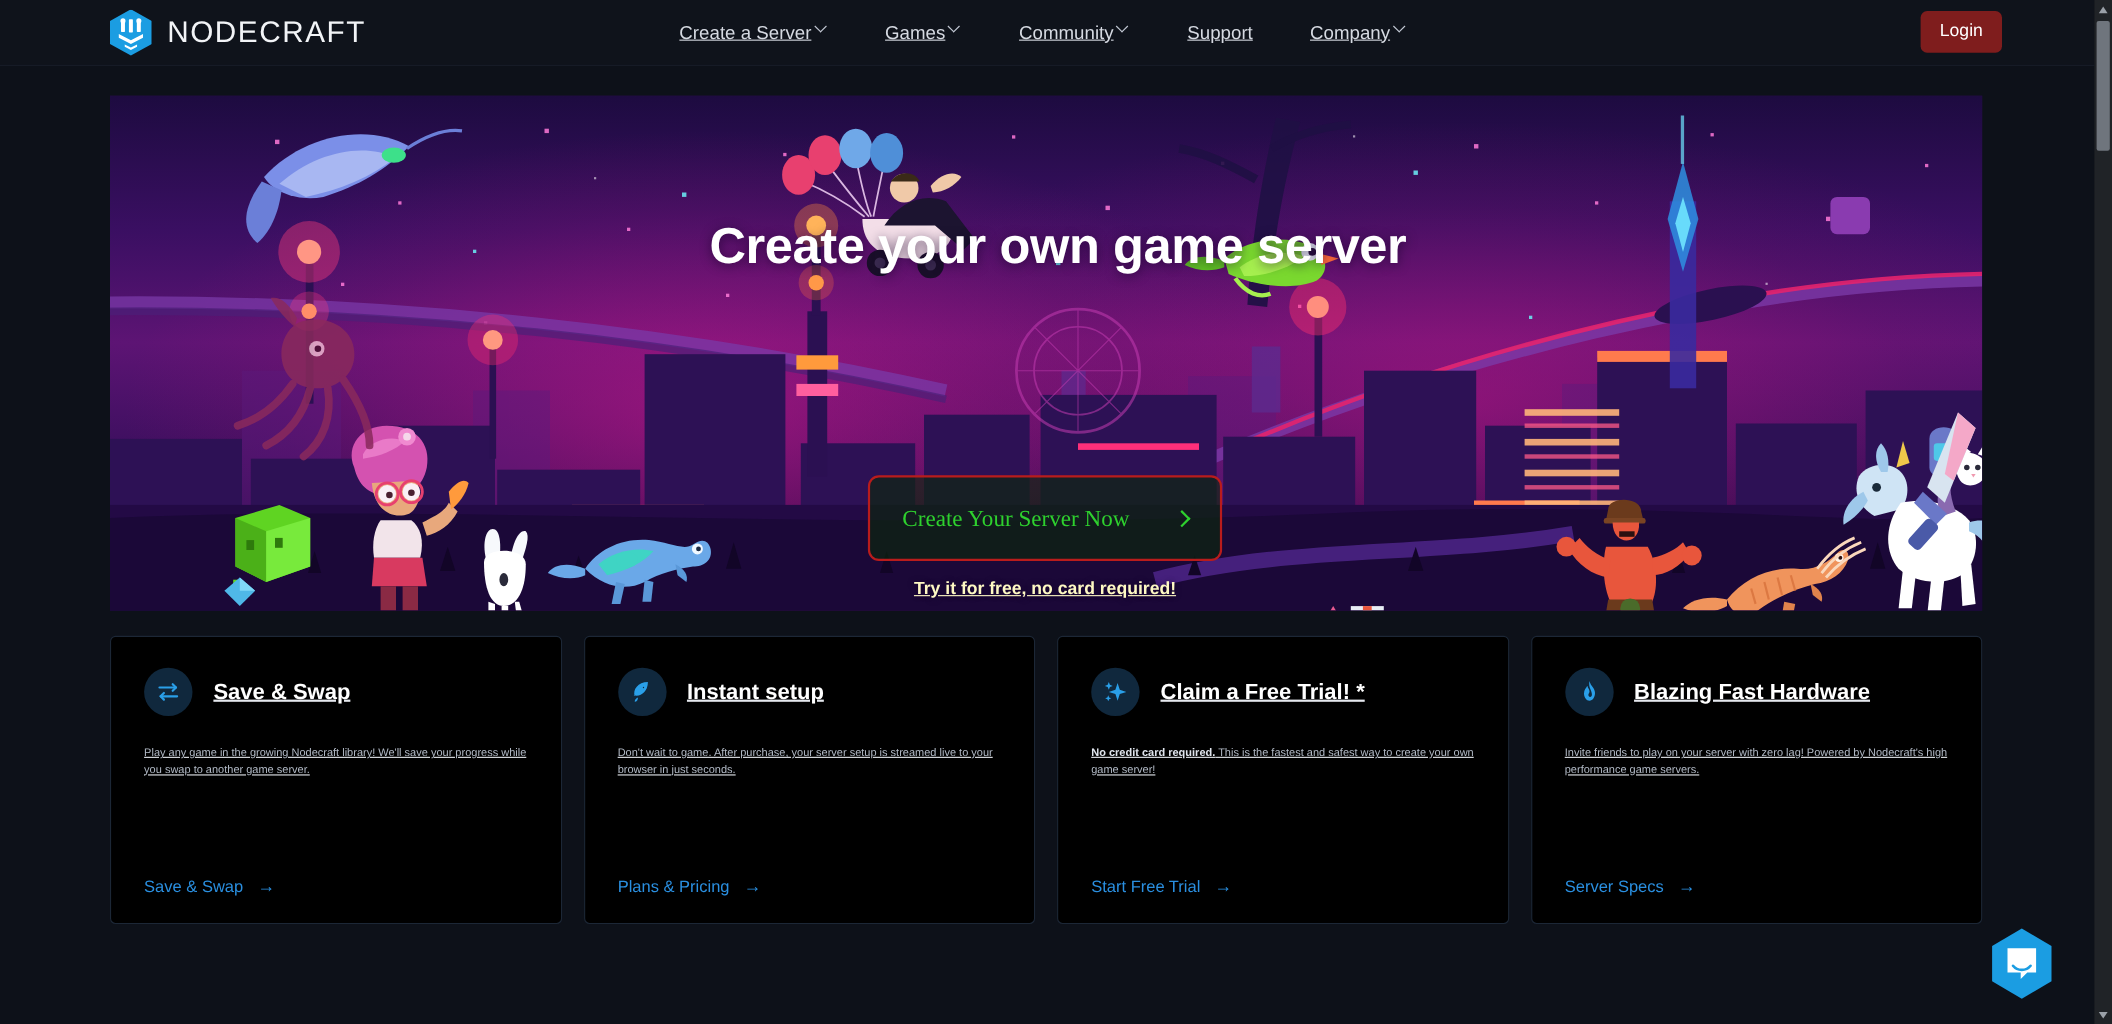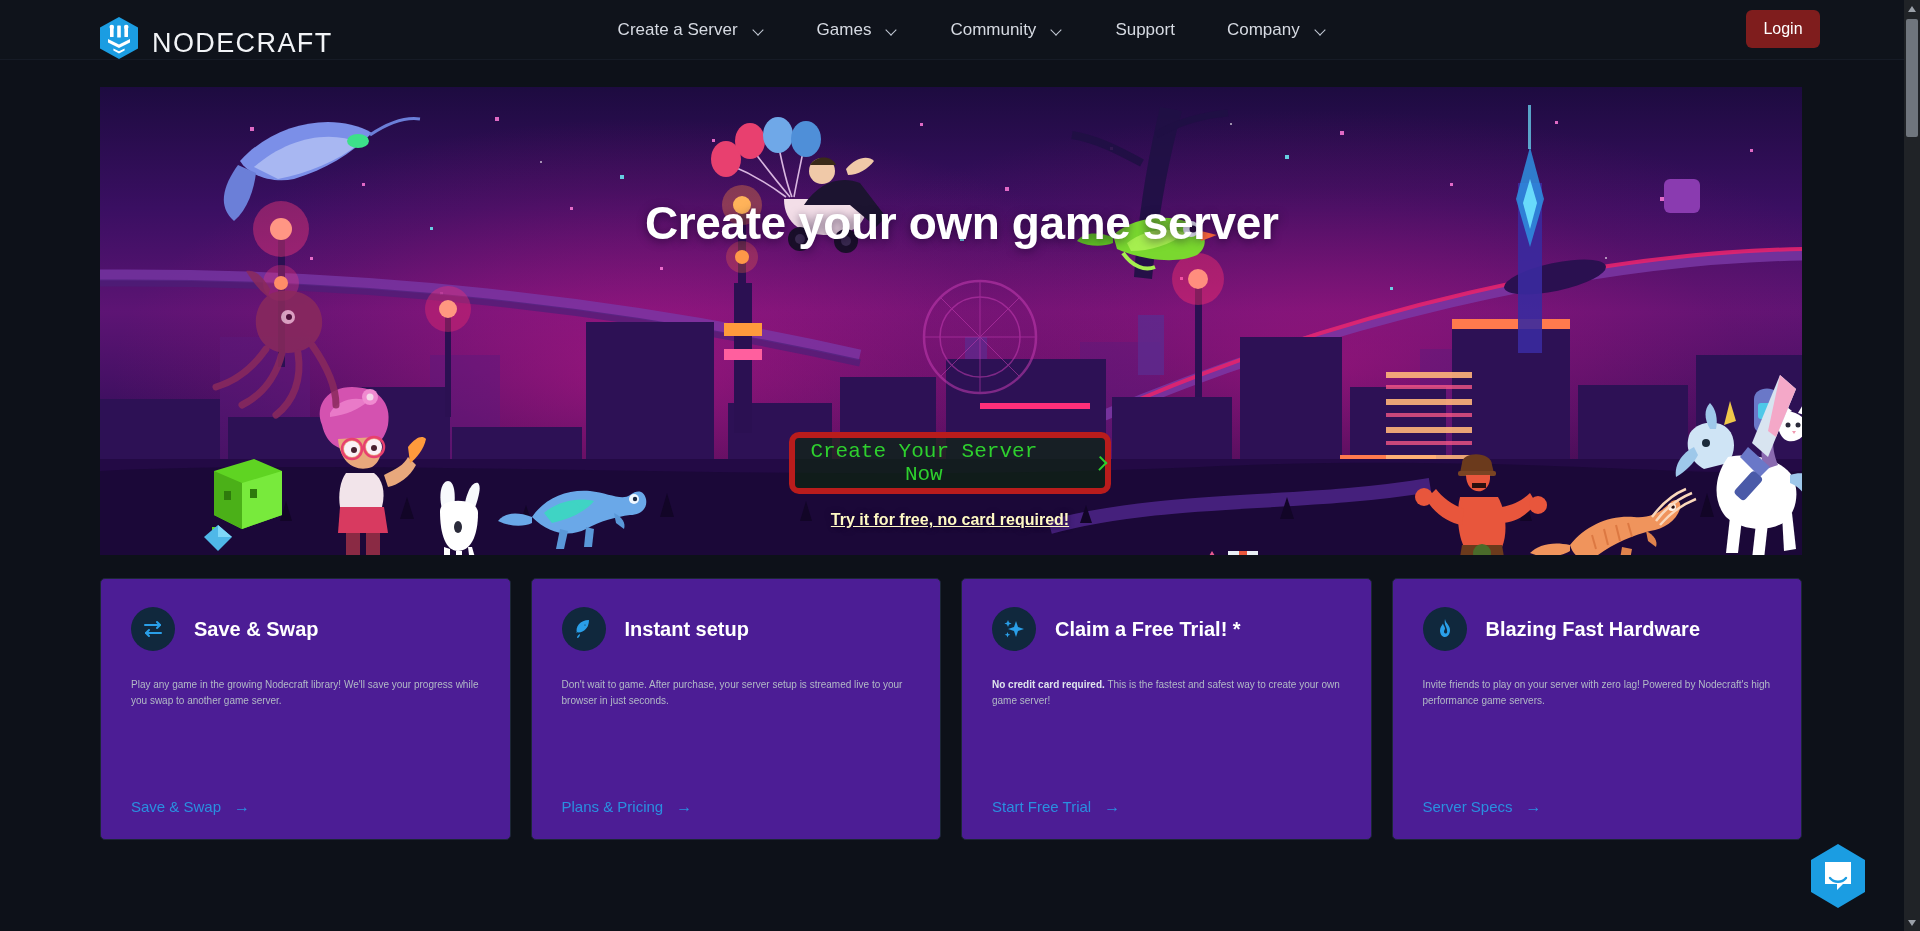--- a/index.html
+++ b/index.html
@@ -22,21 +22,21 @@
     height: 60px;
     background: #0f131b;
     border-bottom: 1px solid #161b26;
     display: flex;
     align-items: center;
     z-index: 20;
   }
 
   .brand {
     display: flex;
-    align-items: flex-end;
+    align-items: center;
     gap: 14px;
     margin-left: 100px;
     height: 100%;
   }
 
   .logo-hex {
     width: 38px;
     height: 42px;
     position: relative;
     flex: 0 0 auto;
@@ -58,26 +58,27 @@
   }
 
   .nav {
     display: flex;
     align-items: center;
     gap: 52px;
     margin-left: 285px;
   }
   .nav-item {
     display: flex;
-    align-items: center;
-    gap: 16px;
+    align-items: flex-start;
+    gap: 4px;
     font-size: 17px;
     color: #d6dae2;
     cursor: pointer;
     white-space: nowrap;
+    text-decoration: underline;
   }
   .chev {
     width: 11px; height: 7px;
     position: relative;
     display: inline-block;
   }
   .chev::before {
     content: "";
     position: absolute;
     left: 0; top: 0;
@@ -155,32 +156,32 @@
     position: absolute;
     left: 789px;
     top: 432px;
     z-index: 8;
     display: flex;
     flex-direction: column;
     align-items: center;
   }
   .cta-btn {
     width: 322px;
-    height: 62px;
-    border: 6px solid #b91c1c;
+    height: 78px;
+    border: 2px solid #b91c1c;
     border-radius: 10px;
     background: rgba(10,40,8,0.62);
     color: #2ed02e;
     font-size: 21px;
     display: flex;
     align-items: center;
     justify-content: center;
     gap: 42px;
     cursor: pointer;
-    font-family: Liberation Mono, monospace;
+    font-family: Liberation Serif, serif;
   }
   .cta-arrow {
     width: 11px; height: 11px;
     border-right: 2.4px solid #2ed02e;
     border-top: 2.4px solid #2ed02e;
     transform: rotate(45deg);
     display: inline-block;
   }
   .cta-note {
     margin-top: 17px;
@@ -197,25 +198,26 @@
     position: absolute;
     left: 100px;
     top: 578px;
     width: 1702px;
     display: flex;
     gap: 20px;
   }
   .card {
     width: 415px;
     height: 262px;
-    background: #4c1d95;
+    background: #000000;
     border: 1px solid #1c2736;
     border-radius: 5px;
     padding: 28px 30px 16px 30px;
     position: relative;
+    text-decoration: underline;
   }
   .card-head {
     display: flex;
     align-items: center;
     gap: 19px;
   }
   .card-icon {
     width: 44px; height: 44px;
     border-radius: 50%;
     background: #10283d;

